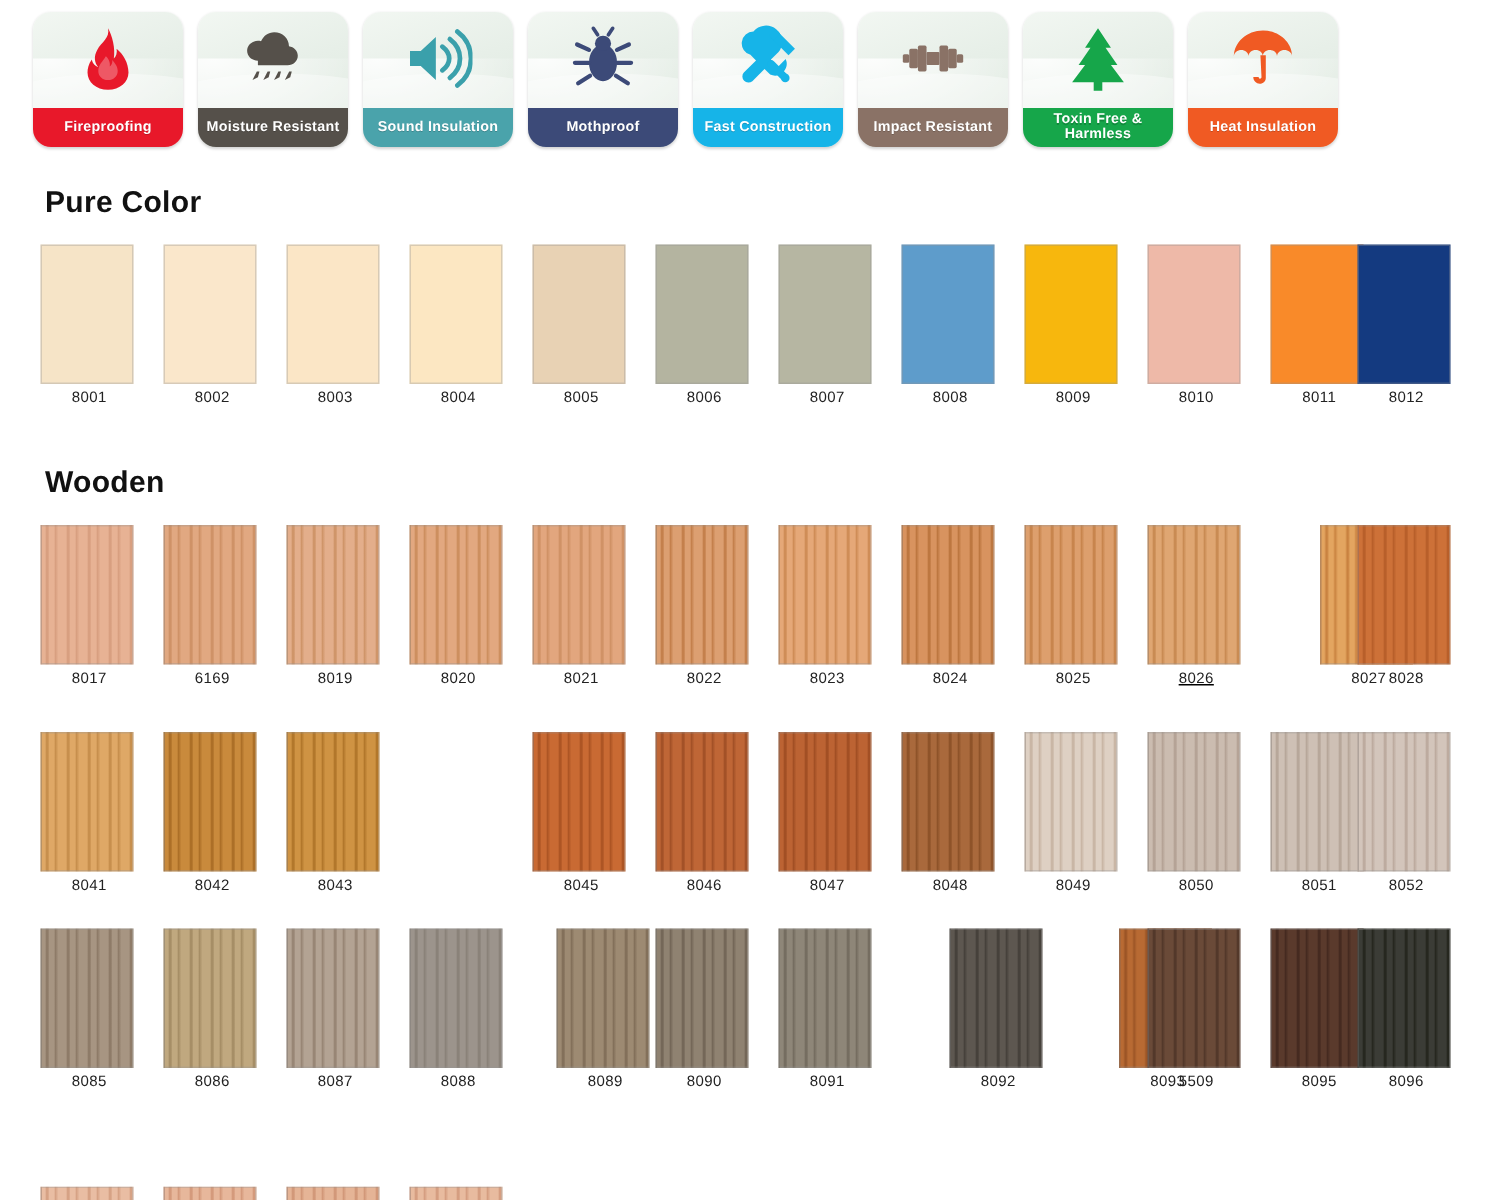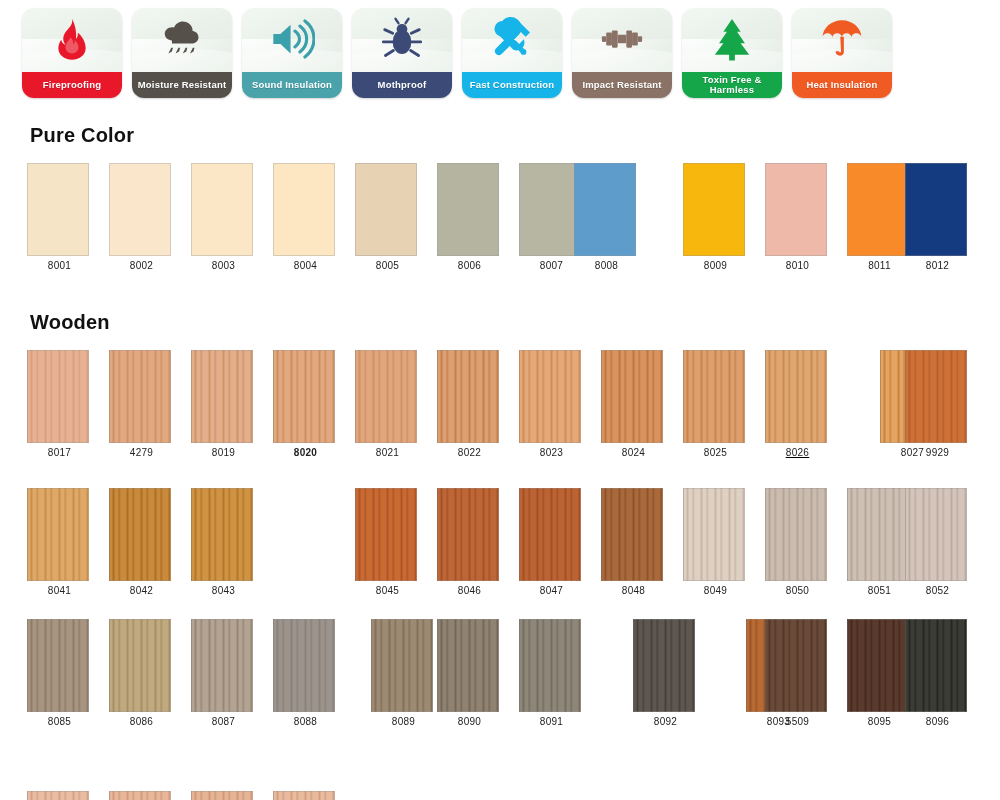--- a/index.html
+++ b/index.html
@@ -221,21 +221,21 @@
       <div class="swatch-label">8005</div>
     </div>
     <div class="swatch-cell" style="left: 437px;">
       <div class="swatch-chip" style="background: rgb(180, 180, 160);"></div>
       <div class="swatch-label">8006</div>
     </div>
     <div class="swatch-cell" style="left: 519px;">
       <div class="swatch-chip" style="background: rgb(182, 182, 162);"></div>
       <div class="swatch-label">8007</div>
     </div>
-    <div class="swatch-cell" style="left: 574px;">
+    <div class="swatch-cell" style="left: 601px;">
       <div class="swatch-chip" style="background: rgb(94, 156, 203);"></div>
       <div class="swatch-label">8008</div>
     </div>
     <div class="swatch-cell" style="left: 683px;">
       <div class="swatch-chip" style="background: rgb(247, 183, 13);"></div>
       <div class="swatch-label">8009</div>
     </div>
     <div class="swatch-cell" style="left: 765px;">
       <div class="swatch-chip" style="background: rgb(238, 185, 168);"></div>
       <div class="swatch-label">8010</div>
@@ -252,27 +252,27 @@
 
 <div class="section-heading" id="heading-wooden">Wooden</div>
 
 <div class="swatch-row" id="row-wood1" style="top:350px;">
     <div class="swatch-cell" style="left: 27px;">
       <div class="swatch-chip" style="background: repeating-linear-gradient(90deg, rgb(231, 178, 148) 0px, rgb(231, 178, 148) 2px, rgb(216, 159, 128) 3px, rgb(216, 159, 128) 4px, rgb(231, 178, 148) 5px, rgb(231, 178, 148) 8px, rgb(216, 159, 128) 9px, rgb(231, 178, 148) 11px, rgb(231, 178, 148) 14px);"></div>
       <div class="swatch-label">8017</div>
     </div>
     <div class="swatch-cell" style="left: 109px;">
       <div class="swatch-chip" style="background: repeating-linear-gradient(90deg, rgb(225, 168, 129) 0px, rgb(225, 168, 129) 2px, rgb(207, 146, 103) 3px, rgb(207, 146, 103) 4px, rgb(225, 168, 129) 5px, rgb(225, 168, 129) 8px, rgb(207, 146, 103) 9px, rgb(225, 168, 129) 11px, rgb(225, 168, 129) 14px);"></div>
-      <div class="swatch-label">4279</div>
+      <div class="swatch-label">6169</div>
     </div>
     <div class="swatch-cell" style="left: 191px;">
       <div class="swatch-chip" style="background: repeating-linear-gradient(90deg, rgb(227, 174, 139) 0px, rgb(227, 174, 139) 2px, rgb(207, 149, 105) 3px, rgb(207, 149, 105) 4px, rgb(227, 174, 139) 5px, rgb(227, 174, 139) 8px, rgb(207, 149, 105) 9px, rgb(227, 174, 139) 11px, rgb(227, 174, 139) 14px);"></div>
       <div class="swatch-label">8019</div>
     </div>
-    <div class="swatch-cell" style="left: 273px; font-weight: bold;">
+    <div class="swatch-cell" style="left: 273px;">
       <div class="swatch-chip" style="background: repeating-linear-gradient(90deg, rgb(226, 168, 128) 0px, rgb(226, 168, 128) 2px, rgb(205, 143, 95) 3px, rgb(205, 143, 95) 4px, rgb(226, 168, 128) 5px, rgb(226, 168, 128) 8px, rgb(205, 143, 95) 9px, rgb(226, 168, 128) 11px, rgb(226, 168, 128) 14px);"></div>
       <div class="swatch-label">8020</div>
     </div>
     <div class="swatch-cell" style="left: 355px;">
       <div class="swatch-chip" style="background: repeating-linear-gradient(90deg, rgb(226, 166, 126) 0px, rgb(226, 166, 126) 2px, rgb(208, 146, 102) 3px, rgb(208, 146, 102) 4px, rgb(226, 166, 126) 5px, rgb(226, 166, 126) 8px, rgb(208, 146, 102) 9px, rgb(226, 166, 126) 11px, rgb(226, 166, 126) 14px);"></div>
       <div class="swatch-label">8021</div>
     </div>
     <div class="swatch-cell" style="left: 437px;">
       <div class="swatch-chip" style="background: repeating-linear-gradient(90deg, rgb(220, 159, 113) 0px, rgb(220, 159, 113) 2px, rgb(196, 128, 76) 3px, rgb(196, 128, 76) 4px, rgb(220, 159, 113) 5px, rgb(220, 159, 113) 8px, rgb(196, 128, 76) 9px, rgb(220, 159, 113) 11px, rgb(220, 159, 113) 14px);"></div>
       <div class="swatch-label">8022</div>
@@ -292,21 +292,21 @@
     <div class="swatch-cell" style="left: 765px; text-decoration: underline;">
       <div class="swatch-chip" style="background: repeating-linear-gradient(90deg, rgb(223, 166, 114) 0px, rgb(223, 166, 114) 2px, rgb(201, 139, 83) 3px, rgb(201, 139, 83) 4px, rgb(223, 166, 114) 5px, rgb(223, 166, 114) 8px, rgb(201, 139, 83) 9px, rgb(223, 166, 114) 11px, rgb(223, 166, 114) 14px);"></div>
       <div class="swatch-label">8026</div>
     </div>
     <div class="swatch-cell" style="left: 880px;">
       <div class="swatch-chip" style="background: repeating-linear-gradient(90deg, rgb(227, 165, 96) 0px, rgb(227, 165, 96) 2px, rgb(201, 130, 64) 3px, rgb(201, 130, 64) 4px, rgb(227, 165, 96) 5px, rgb(227, 165, 96) 8px, rgb(201, 130, 64) 9px, rgb(227, 165, 96) 11px, rgb(227, 165, 96) 14px);"></div>
       <div class="swatch-label">8027</div>
     </div>
     <div class="swatch-cell" style="left: 905px;">
       <div class="swatch-chip" style="background: repeating-linear-gradient(90deg, rgb(205, 113, 56) 0px, rgb(205, 113, 56) 2px, rgb(184, 95, 42) 3px, rgb(184, 95, 42) 4px, rgb(205, 113, 56) 5px, rgb(205, 113, 56) 8px, rgb(184, 95, 42) 9px, rgb(205, 113, 56) 11px, rgb(205, 113, 56) 14px);"></div>
-      <div class="swatch-label">9929</div>
+      <div class="swatch-label">8028</div>
     </div>
   </div>
 
 <div class="swatch-row" id="row-wood2" style="top:488px;">
     <div class="swatch-cell" style="left: 27px;">
       <div class="swatch-chip" style="background: repeating-linear-gradient(90deg, rgb(223, 168, 102) 0px, rgb(223, 168, 102) 2px, rgb(199, 143, 77) 3px, rgb(199, 143, 77) 4px, rgb(223, 168, 102) 5px, rgb(223, 168, 102) 8px, rgb(199, 143, 77) 9px, rgb(223, 168, 102) 11px, rgb(223, 168, 102) 14px);"></div>
       <div class="swatch-label">8041</div>
     </div>
     <div class="swatch-cell" style="left: 109px;">
       <div class="swatch-chip" style="background: repeating-linear-gradient(90deg, rgb(201, 138, 60) 0px, rgb(201, 138, 60) 2px, rgb(172, 111, 39) 3px, rgb(172, 111, 39) 4px, rgb(201, 138, 60) 5px, rgb(201, 138, 60) 8px, rgb(172, 111, 39) 9px, rgb(201, 138, 60) 11px, rgb(201, 138, 60) 14px);"></div>

